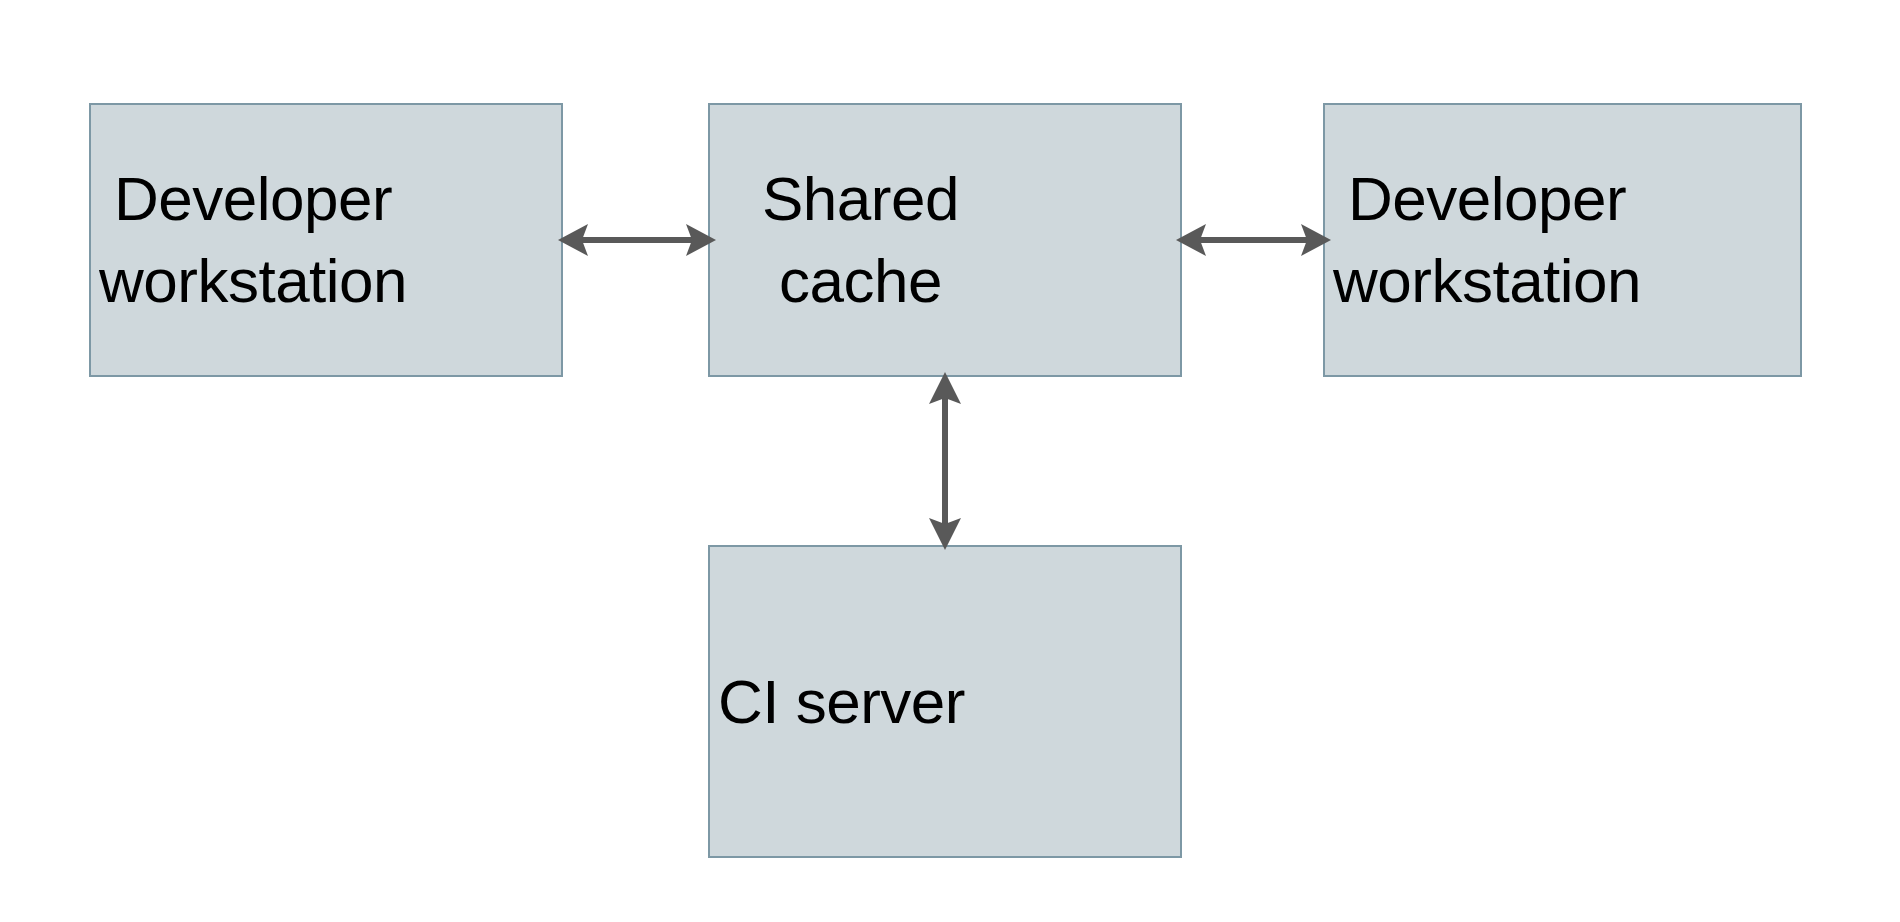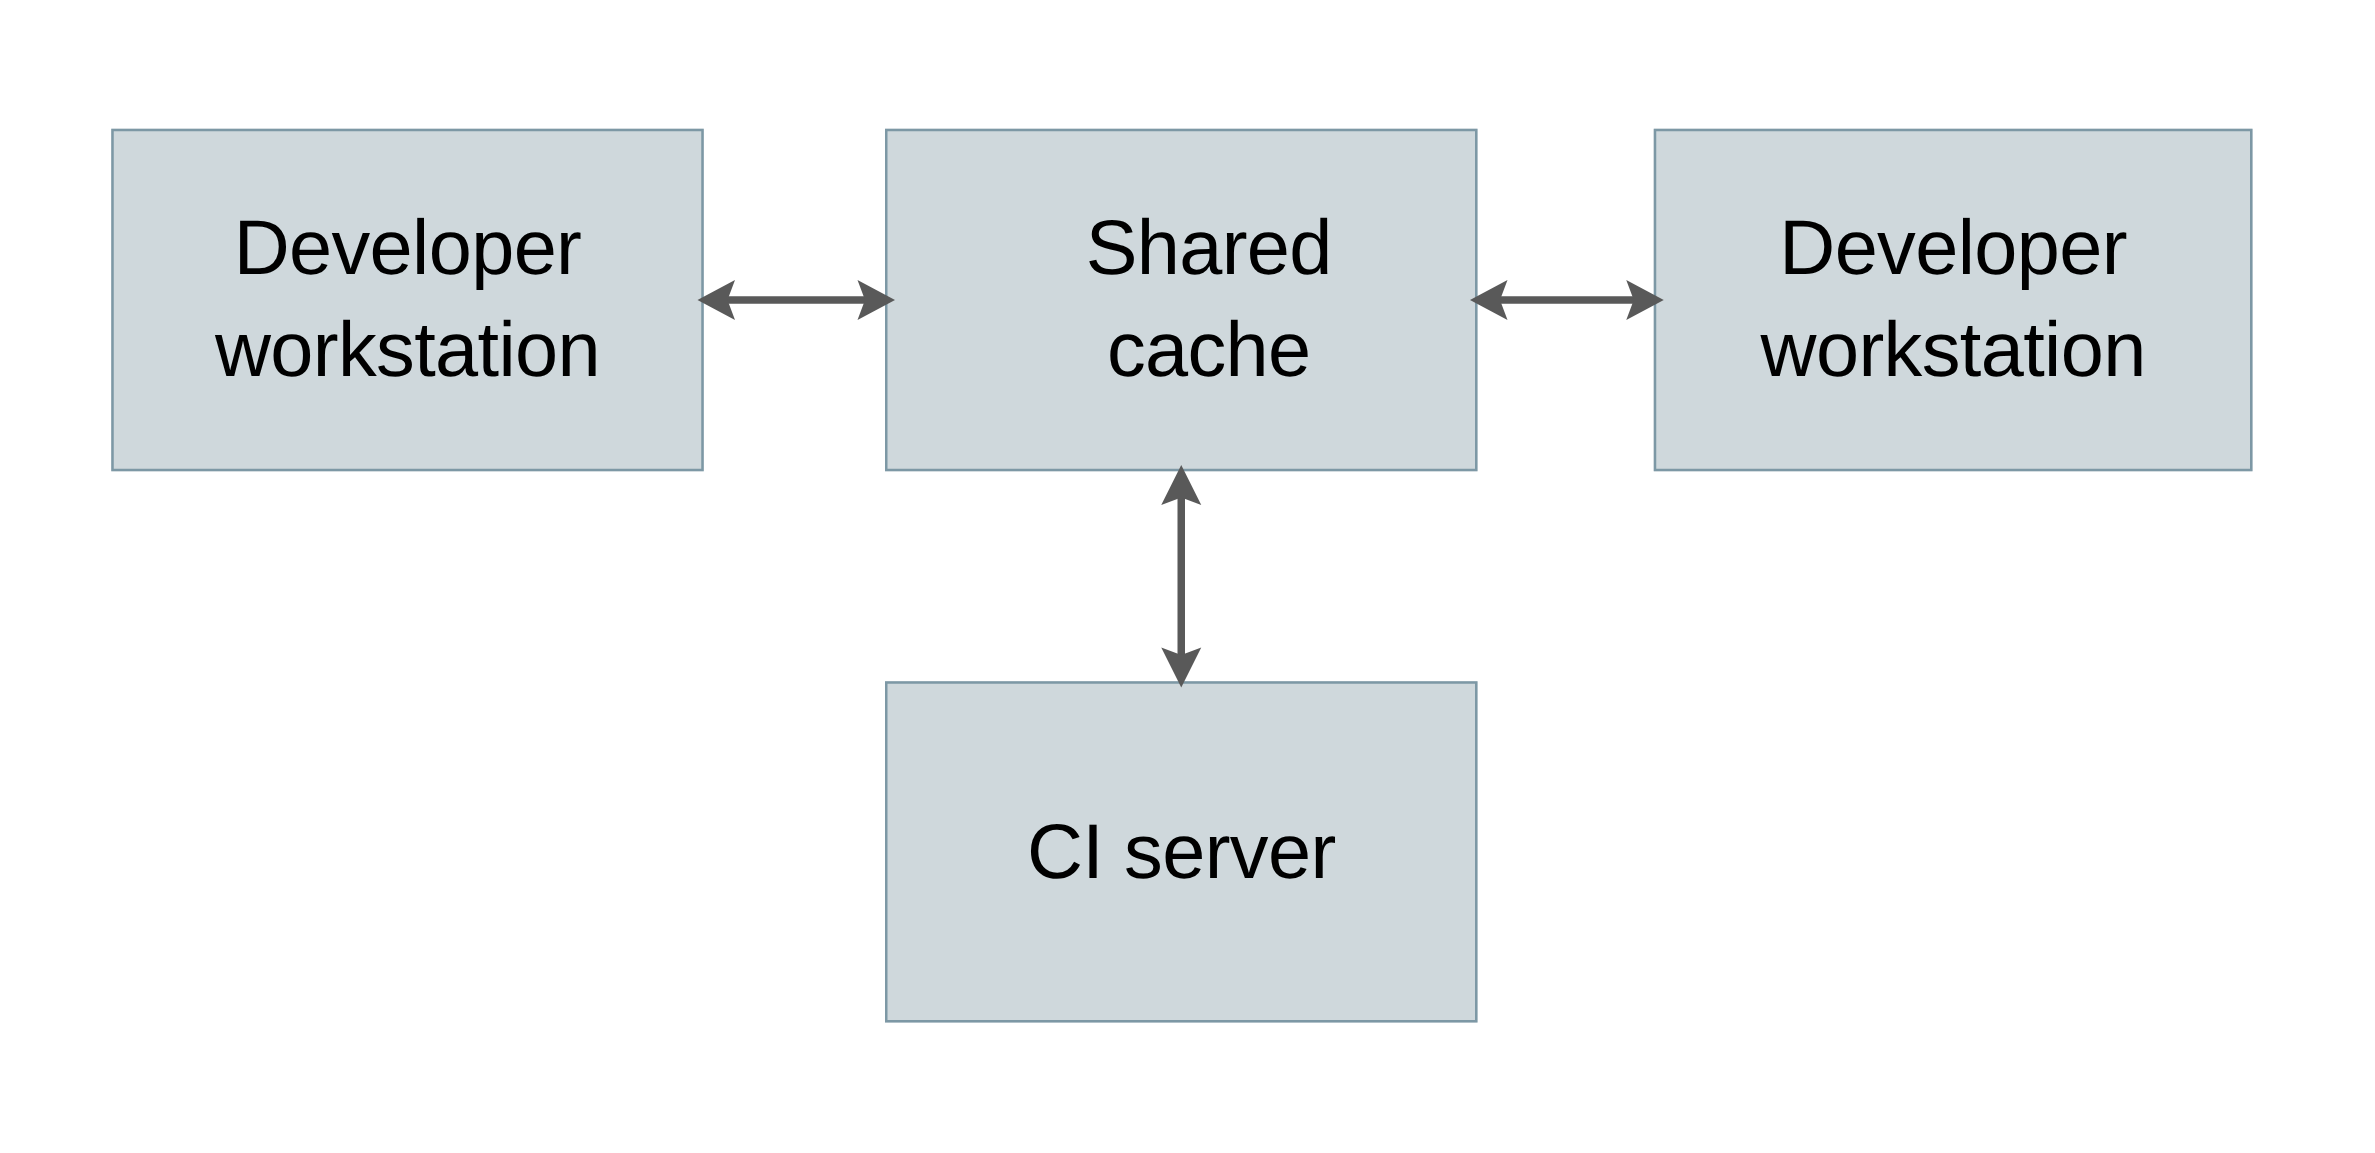--- a/index.html
+++ b/index.html
@@ -18,38 +18,37 @@
     background: #ffffff;
     overflow: hidden;
   }
   .node {
     position: absolute;
     box-sizing: border-box;
     background: #cfd8dc;
     border: 2px solid #7d98a5;
     display: flex;
     align-items: center;
-    justify-content: center;
     text-align: center;
   }
   .node-label {
     color: #000000;
     font-family: "Liberation Sans", sans-serif;
     font-size: 62px;
     line-height: 1.32;
     letter-spacing: -0.5px;
     font-weight: 400;
     white-space: pre-line;
     padding: 0 8px;
   }
   
   #node-dev-left   { left: 89px;   top: 103px; width: 474px; height: 274px; }
   #node-shared     { left: 708px;  top: 103px; width: 474px; height: 274px; padding-left: 44px; }
   #node-dev-right  { left: 1323px; top: 103px; width: 479px; height: 274px; }
-  #node-ci         { left: 708px;  top: 545px; width: 474px; height: 273px; }
+  #node-ci         { left: 708px;  top: 545px; width: 474px; height: 313px; }
 
   .edge {
     position: absolute;
     pointer-events: none;
   }
   #edge-left-shared  { left: 558px;  top: 205px; width: 158px; height: 70px; }
   #edge-shared-right { left: 1176px; top: 205px; width: 155px; height: 70px; }
   #edge-shared-ci    { left: 910px;  top: 372px; width: 70px;  height: 178px; }
 
   .edge svg { display: block; width: 100%; height: 100%; overflow: visible; }

